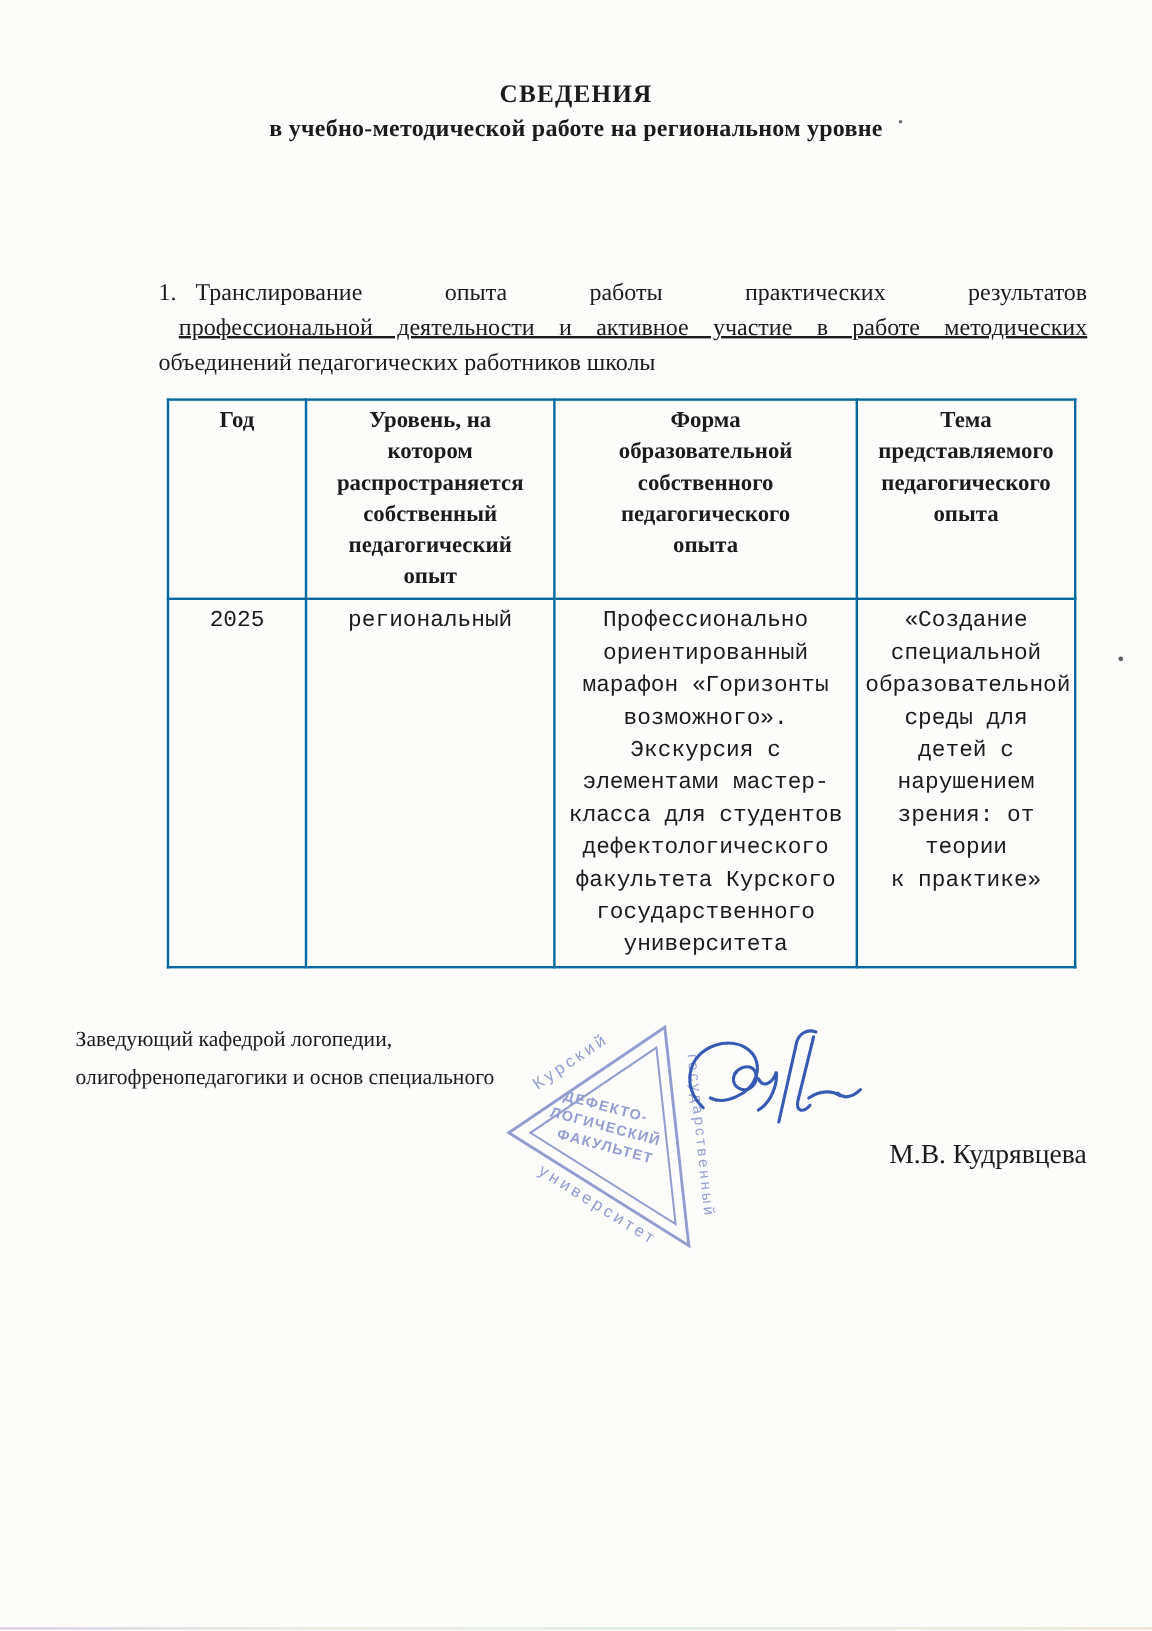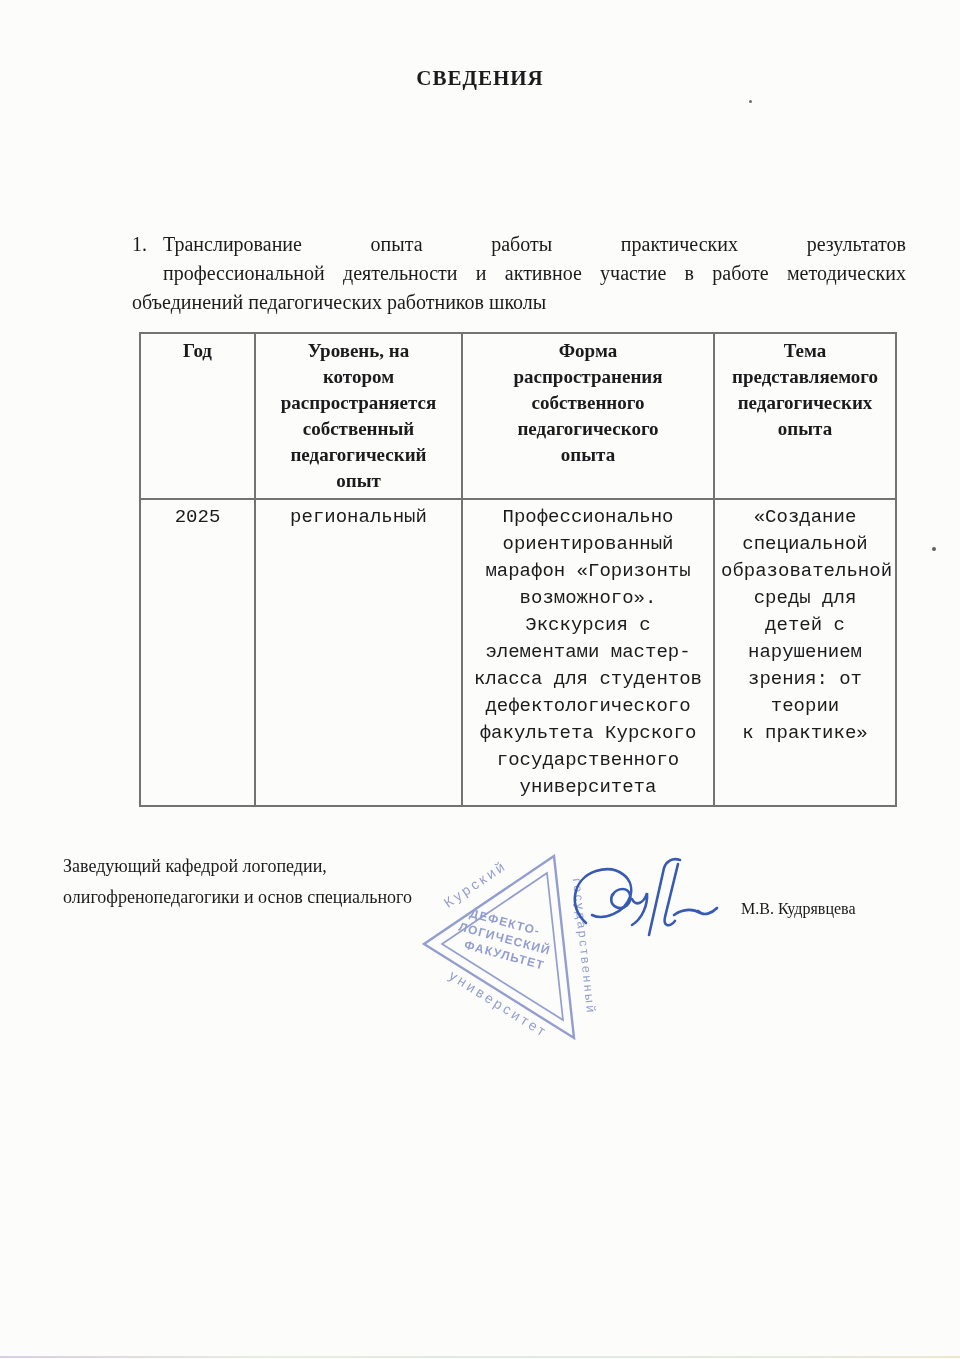--- a/index.html
+++ b/index.html
@@ -23,46 +23,46 @@
   .doc-title .t-main { letter-spacing:1px; font-size:21px; }
 
   
   .intro {
     position:absolute; left:132px; top:230px; width:774px;
     font-size:20px; line-height:29px;
   }
   .intro-l1 { display:flex; }
   .intro-num { flex:0 0 31px; }
   .intro-l1 .fill { flex:1; text-align:justify; text-align-last:justify; }
-  .intro-l2 { margin-left:31px; text-align:justify; text-align-last:justify; }
+  .intro-l2 { margin-left:17px; text-align:justify; text-align-last:justify;text-decoration:underline; }
   .intro-l3 { }
 
   
   table.exp {
     position:absolute; left:139px; top:332px; width:756px;
     border-collapse:collapse; table-layout:fixed;
   }
   table.exp th, table.exp td {
-    border:2px solid #737373;
+    border:2px solid #0369a1;
     white-space:pre-line;
     text-align:center;
     vertical-align:top;
     padding:4px 6px;
   }
   table.exp th { font-size:19px; line-height:26px; height:156px; font-weight:bold; }
   table.exp td { font-size:19px; line-height:27px; height:295px;font-family:Liberation Mono, monospace; }
 
   
   .sig-block {
     position:absolute; left:63px; top:851px;
     font-size:18px; line-height:31px;font-family:Liberation Serif, serif;
   }
   .sig-name {
-    position:absolute; left:741px; top:900px;
-    font-size:16px;
+    position:absolute; left:741px; top:949px;
+    font-size:23px;
   }
 
   
   .stamp-svg { position:absolute; left:404px; top:846px; opacity:.88; }
   .stamp-svg text {
     font-family:"Liberation Sans","DejaVu Sans",sans-serif;
     fill:#8591cb;
   }
   .stamp-edge { font-size:14px; letter-spacing:3px; }
   .stamp-edge-long { font-size:12.5px; letter-spacing:2.5px; }
@@ -77,20 +77,21 @@
     background:linear-gradient(90deg,#c8b4d4 0%,#dde6d2 28%,#cfe0d6 55%,#d9e2ce 82%,#e8d9b8 100%);
   }
 </style>
 </head>
 <body>
 
 <div class="page">
 
   <header class="doc-title">
     <div class="t-main">СВЕДЕНИЯ</div>
+    <div>в учебно-методической работе на региональном уровне</div>
   </header>
 
   <section class="intro">
     <div class="intro-l1">
       <span class="intro-num">1.</span>
       <span class="fill">Транслирование опыта работы практических результатов</span>
     </div>
     <div class="intro-l2">профессиональной деятельности и активное участие в работе методических</div>
     <div class="intro-l3">объединений педагогических работников школы</div>
   </section>
@@ -105,27 +106,27 @@
     <thead>
       <tr>
         <th>Год</th>
         <th>Уровень, на
 котором
 распространяется
 собственный
 педагогический
 опыт</th>
         <th>Форма
-распространения
+образовательной
 собственного
 педагогического
 опыта</th>
         <th>Тема
 представляемого
-педагогических
+педагогического
 опыта</th>
       </tr>
     </thead>
     <tbody>
       <tr>
         <td>2025</td>
         <td>региональный</td>
         <td>Профессионально
 ориентированный
 марафон «Горизонты

